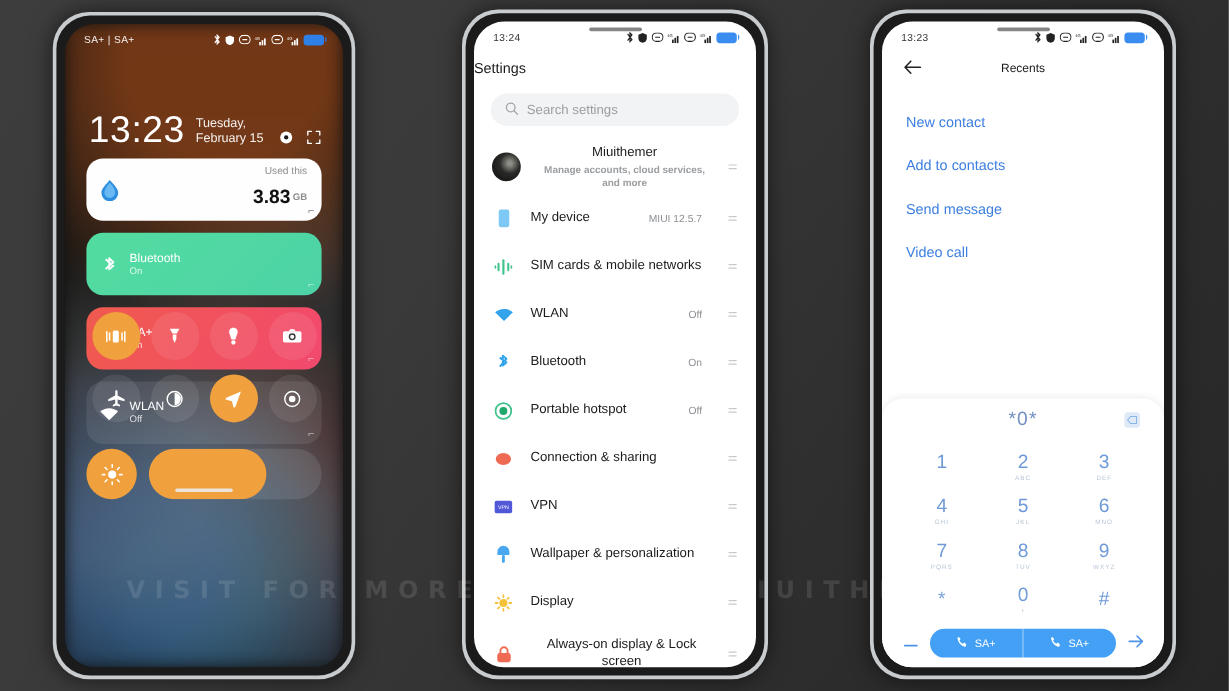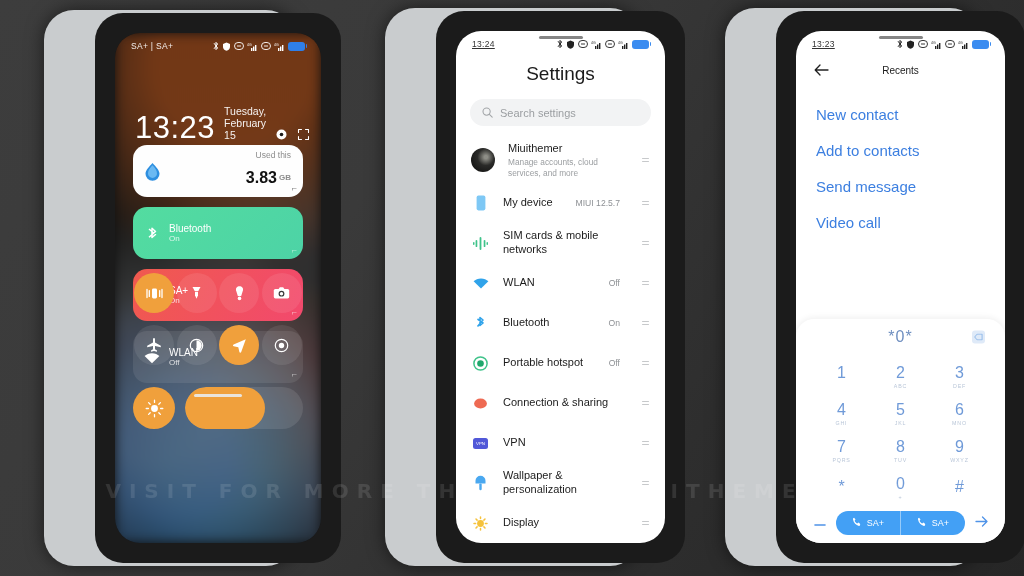--- a/index.html
+++ b/index.html
@@ -7,21 +7,21 @@
   body {
     font-family:"Liberation Sans", sans-serif;
     background: linear-gradient(125deg,#3d3d3d 0%,#3a3a3a 35%,#2e2e2e 70%,#262626 100%);
     position:relative;
   }
 
   
   .phone { position:absolute; border-radius:30px; background:#c9ccce;
            padding:3px; box-shadow:0 0 18px rgba(0,0,0,.55); }
   .phone .inner-frame { width:100%; height:100%; border-radius:28px;
-           background:#1b1b1b; padding:20px;margin-left:48px; }
+           background:#1b1b1b; padding:7px; }
   .screen { width:100%; height:100%; border-radius:25px; overflow:hidden;
             position:relative; }
 
   #phone1 { left:44px;  top:10px;  width:252px; height:556px; }
   #phone2 { left:385px; top:8px;   width:255px; height:558px; }
   #phone3 { left:725px; top:8px;   width:255px; height:558px; }
 
   
   .camera-dot { position:absolute; top:5px; left:50%; transform:translateX(-50%);
       width:44px; height:3px; border-radius:2px; background:#333; opacity:.6; z-index:5;}
@@ -84,47 +84,47 @@
 
   .brightrow { position:absolute; top:354px; left:18px; right:18px; display:flex; align-items:center; gap:10px;}
   .bbtn { width:42px;height:42px;border-radius:50%;background:#f0a03c;display:flex;align-items:center;justify-content:center;flex:0 0 42px;}
   .slider { flex:1; height:42px; border-radius:21px; background:rgba(255,255,255,.10); position:relative; overflow:hidden;}
   .slider .fill { position:absolute; left:0; top:0; bottom:0; width:68%; background:#f0a03c; border-radius:21px;}
   .homebar { position:absolute; bottom:146px; left:50%; transform:translateX(-50%);
              width:48px;height:3px;border-radius:2px;background:#e9e9e9;opacity:.92;}
 
   
   .set-screen { background:#fff; }
-  .sb-light { color:#222;text-decoration:underline; }
+  .sb-light { color:#222; }
   .sb-light .batt{background:#3b8cf0;} .sb-light .batt:after{background:#3b8cf0;}
-  .set-title { text-align:center; font-size:19px; color:#1a1a1a; margin-top:32px; }
+  .set-title { font-size:12px; color:#1a1a1a; margin-top:32px; }
   .searchbar { margin:14px 14px 0; height:27px; border-radius:14px; background:#f2f3f4;
                display:flex; align-items:center; gap:7px; padding:0 12px; }
   .searchbar .ph { font-size:11px; color:#9b9ea1; }
   .setlist { margin-top:11px; }
   .setrow { display:flex; align-items:center; gap:13px; padding:0 16px 0 15px;
             height:40px; position:relative; }
-  .setrow.tall { height:46px; }
+  .setrow.tall { height:46px;text-align:center; }
   .setrow .si { width:19px; flex:0 0 19px; display:flex; align-items:center; justify-content:center;}
   .setrow .lbl { flex:1; font-size:11px; color:#1b1b1b; line-height:1.25; }
-  .setrow .sub { font-size:8.3px; color:#9b9ea1; margin-top:1.5px; }
+  .setrow .sub { font-size:8.3px; color:#9b9ea1; margin-top:1.5px;font-weight:bold; }
   .setrow .val { font-size:8.6px; color:#8d9094; margin-right:9px; }
   .setrow .drag { width:7px; display:flex; flex-direction:column; gap:2px; }
   .setrow .drag i { display:block; height:1px; background:#c7c9cb; border-radius:1px;}
   .avatar { width:24px;height:24px;border-radius:50%;flex:0 0 24px;
             background:radial-gradient(circle at 62% 38%, #8d8d86 0 8%, #2a2a28 40%, #0b0b0b 100%); }
 
   
   .rec-screen { background:#fff; display:flex; flex-direction:column;}
   .rec-top { text-align:center; font-size:10px; color:#1a1a1a; margin-top:34px; position:relative;}
   .rec-back { position:absolute; left:18px; top:50%; transform:translateY(-50%);
               font-size:16px; color:#222; line-height:1;}
   .rec-actions { margin-top:21px; }
   .rec-actions a { display:block; padding:0 20px; height:36px; line-height:36px;
-                   font-size:15px; color:#3c7fe0; text-decoration:none; }
+                   font-size:12px; color:#3c7fe0; text-decoration:none; }
   .dialer { margin-top:auto; background:#fff; border-radius:18px 18px 0 0;
             box-shadow:0 -1px 7px rgba(0,0,0,.07); padding-bottom:6px; }
   .dial-input { height:36px; display:flex; align-items:center; justify-content:center;
                 position:relative; }
   .dial-input .num { font-size:16px; color:#6f8fc0; letter-spacing:1px; }
   .dial-input .del { position:absolute; right:20px; top:50%; transform:translateY(-50%);
                      width:13px;height:13px;border-radius:3px;background:#dfeaf8;
                      display:flex;align-items:center;justify-content:center;}
   .keys { display:grid; grid-template-columns:repeat(3,1fr); row-gap:2px; padding:4px 16px 0;}
   .key { height:35px; display:flex; flex-direction:column; align-items:center; justify-content:center; }

